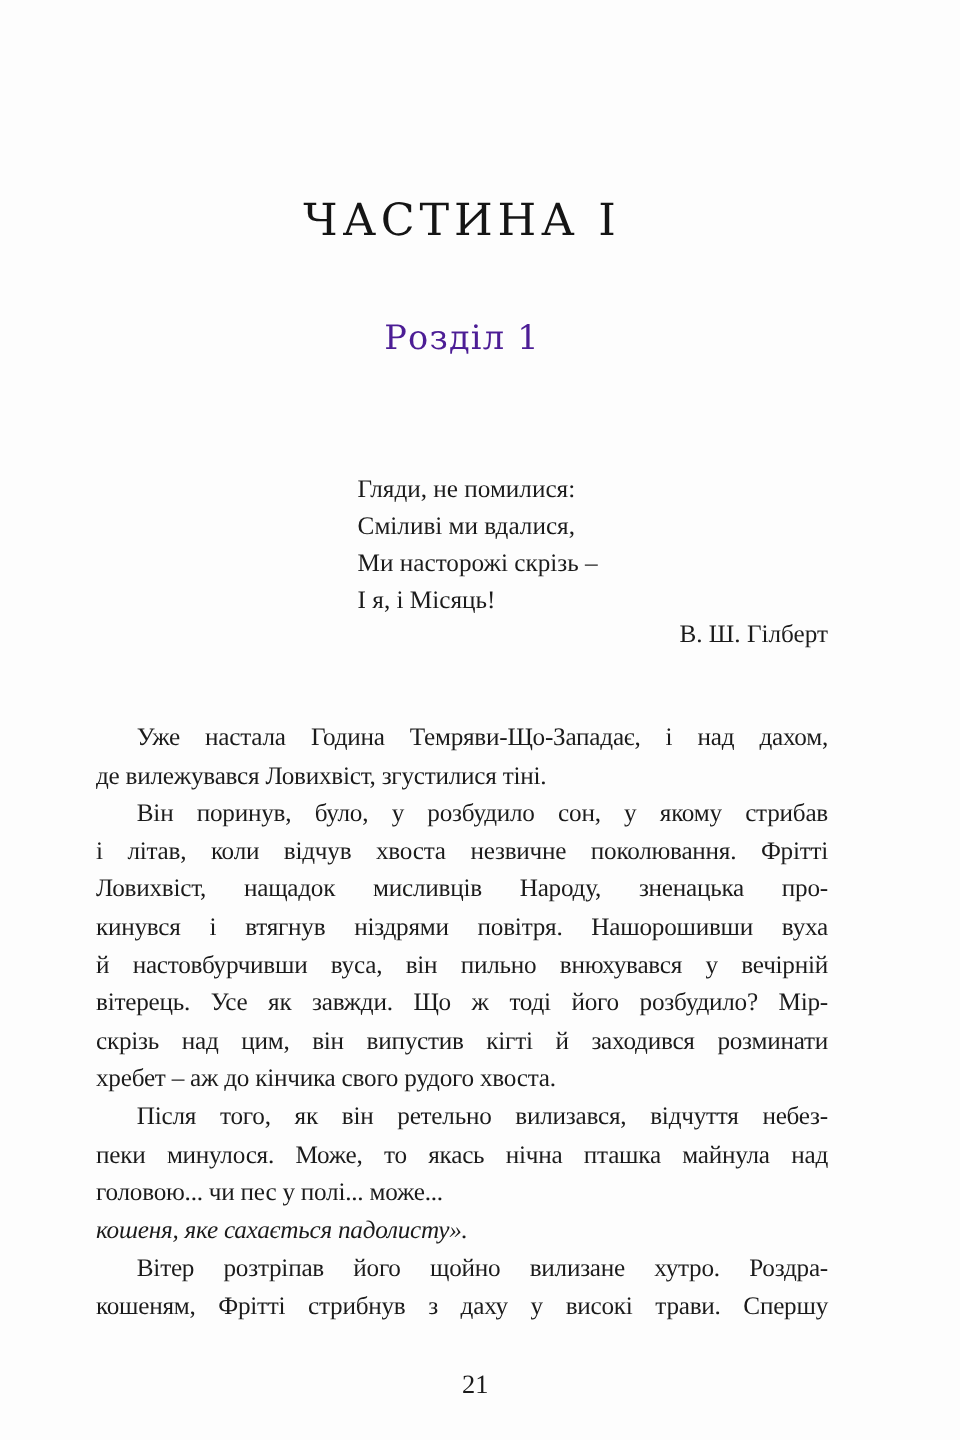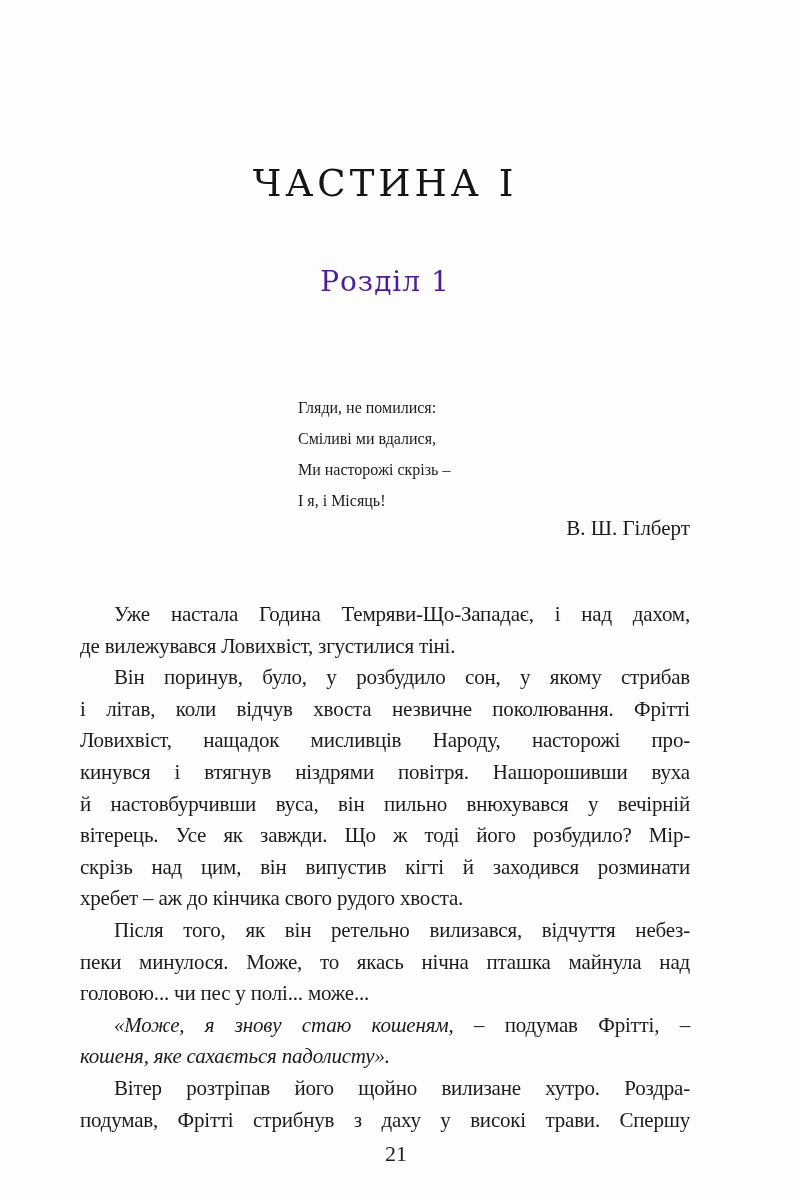--- a/index.html
+++ b/index.html
@@ -46,21 +46,21 @@
     font-family: "DejaVu Serif", serif;
     font-size: 28px;
     letter-spacing: 1px;
     color: #4c1d95;
     white-space: nowrap;
   }
   .epigraph {
     position: absolute;
     top: 348px;
     left: 218px;
-    font-size: 16px;
+    font-size: 21px;
     line-height: 31px;
   }
   .ep-line { white-space: nowrap; }
   .attribution {
     position: absolute;
     top: 472px;
     right: 0;
     font-size: 21px;
   }
   .body-text {
@@ -109,31 +109,30 @@
         <div class="ep-line">І я, і Місяць!</div>
       </div>
 
     <div class="attribution">В. Ш. Гілберт</div>
 
     <div class="body-text">
         <div class="line indent"><span>Уже настала Година Темряви-Що-Западає, і над дахом,</span></div>
         <div class="line para-end"><span>де вилежувався Ловихвіст, згустилися тіні.</span></div>
         <div class="line indent"><span>Він поринув, було, у розбудило сон, у якому стрибав</span></div>
         <div class="line"><span>і літав, коли відчув хвоста незвичне поколювання. Фрітті</span></div>
-        <div class="line"><span>Ловихвіст, нащадок мисливців Народу, насторожі про-</span></div>
+        <div class="line"><span>Ловихвіст, нащадок мисливців Народу, зненацька про-</span></div>
         <div class="line"><span>кинувся і втягнув ніздрями повітря. Нашорошивши вуха</span></div>
         <div class="line"><span>й настовбурчивши вуса, він пильно внюхувався у вечірній</span></div>
         <div class="line"><span>вітерець. Усе як завжди. Що ж тоді його розбудило? Мір-</span></div>
         <div class="line"><span>скрізь над цим, він випустив кігті й заходився розминати</span></div>
         <div class="line para-end"><span>хребет – аж до кінчика свого рудого хвоста.</span></div>
         <div class="line indent"><span>Після того, як він ретельно вилизався, відчуття небез-</span></div>
         <div class="line"><span>пеки минулося. Може, то якась нічна пташка майнула над</span></div>
         <div class="line para-end"><span>головою... чи пес у полі... може...</span></div>
-        <div class="line indent"><em>«Може, я знову стаю кошеням,</em><span> – подумав Фрітті, –</span></div>
         <div class="line para-end"><em>кошеня, яке сахається падолисту».</em></div>
         <div class="line indent"><span>Вітер розтріпав його щойно вилизане хутро. Роздра-</span></div>
-        <div class="line"><span>подумав, Фрітті стрибнув з даху у високі трави. Спершу</span></div>
+        <div class="line"><span>кошеням, Фрітті стрибнув з даху у високі трави. Спершу</span></div>
       </div>
 
     <div class="page-number">21</div>
 
   </div>
 </div>
 
 </body></html>

